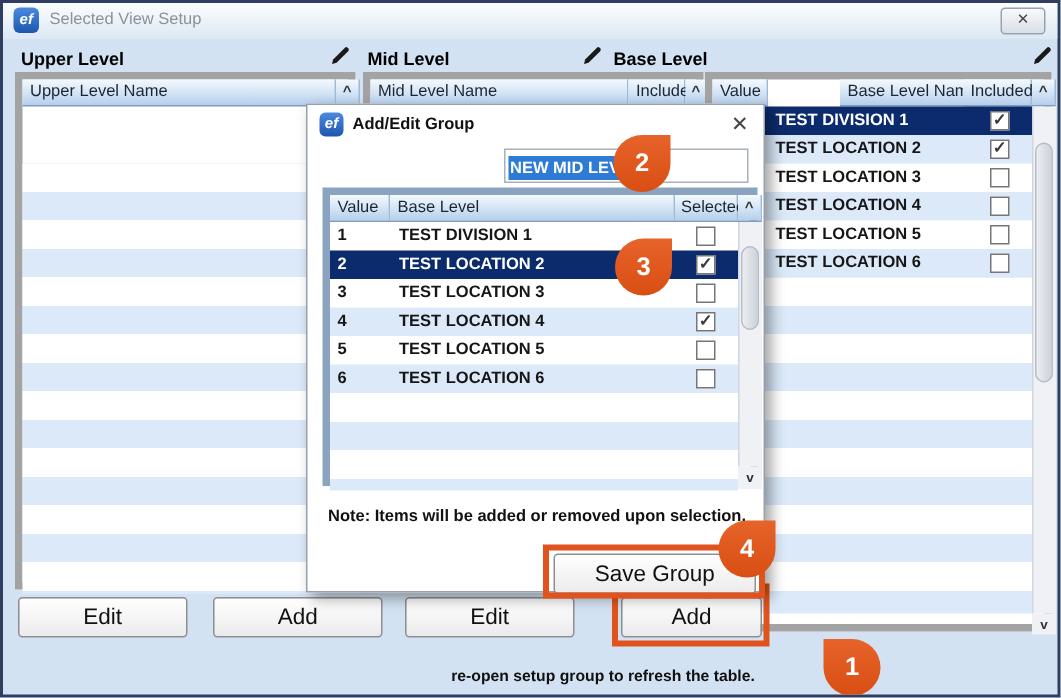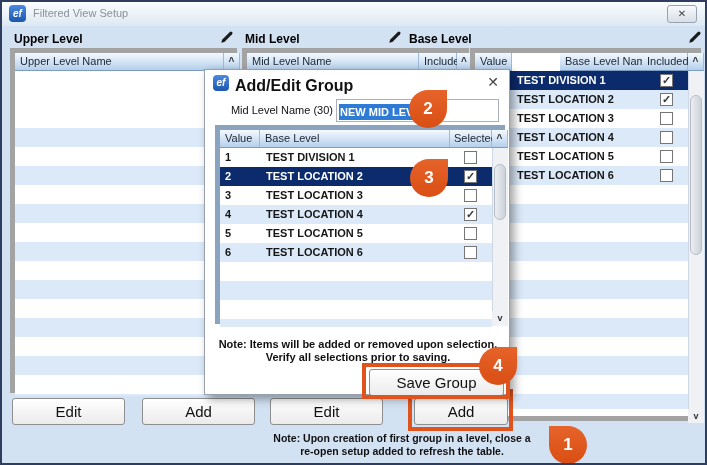--- a/index.html
+++ b/index.html
@@ -33,34 +33,34 @@
   .btn{position:absolute;background:linear-gradient(#ffffff,#ebebeb);border:1px solid #8f8f8f;border-radius:3px;
         font-size:15px;color:#111;text-align:center;font-family:"Liberation Sans",sans-serif;padding:0;}
   
   .hl{position:absolute;border:4px solid #e0531d;background:transparent;}
   .badge{position:absolute;width:38px;height:38px;background:linear-gradient(#e6632a,#d94e13);color:#fff;z-index:70;
         font-size:17px;font-weight:700;display:flex;align-items:center;justify-content:center;}
   .note{position:absolute;font-size:10.5px;font-weight:700;color:#111;text-align:center;line-height:12px;}
   
   .modal{position:absolute;left:202px;top:67px;width:306px;height:326px;background:#fff;border:1px solid #96a0ae;
         box-shadow:4px 4px 9px rgba(0,0,0,.38);z-index:10;}
-  .modal-title{position:absolute;left:30px;top:7px;font-size:16px;font-weight:700;color:#111;}
+  .modal-title{position:absolute;left:30px;top:7px;font-size:11px;font-weight:700;color:#111;}
   .modal-x{position:absolute;right:10px;top:3px;font-size:14px;color:#444;line-height:18px;}
   .mlabel{position:absolute;font-size:11px;color:#111;}
   .minput{position:absolute;left:131px;top:29px;width:163px;height:23px;border:1px solid #a9b1b8;background:#fff;line-height:21px;padding-left:2px;}
   .selTxt{background:#2e7bd6;color:#fff;font-size:11px;font-weight:700;padding:2px 1px;}
 </style>
 </head>
 <body>
 
 <div class="win">
 
   <div class="titlebar">
     <span class="logo" style="left:7px;top:3px;">ef</span>
-    <span class="wintitle">Filtered View Setup</span>
+    <span class="wintitle">Selected View Setup</span>
     <span class="winclose">✕</span>
   </div>
 
   <span class="seclabel" style="left:12px;">Upper Level</span>
   <svg class="pencil" style="left:218px;" viewBox="0 0 16 16">
       <path d="M1.5 14.5 L2.4 11 L11.2 2.2 a1.7 1.7 0 0 1 2.4 0 l0.2 0.2 a1.7 1.7 0 0 1 0 2.4 L5 13.6 Z" fill="#1a1a1a"></path>
     </svg>
   <span class="seclabel" style="left:243px;">Mid Level</span>
   <svg class="pencil" style="left:386px;" viewBox="0 0 16 16">
       <path d="M1.5 14.5 L2.4 11 L11.2 2.2 a1.7 1.7 0 0 1 2.4 0 l0.2 0.2 a1.7 1.7 0 0 1 0 2.4 L5 13.6 Z" fill="#1a1a1a"></path>
@@ -107,29 +107,27 @@
     <div class="scroll-thumb" style="left:215px;top:42px;width:12px;height:160px;"></div>
     <div class="scroll-btn" style="left:213px;top:356px;width:16px;height:14px;">v</div>
   </div>
 
   <button class="btn" style="left:10px;top:396px;width:113px;height:27px;">Edit</button>
   <button class="btn" style="left:140px;top:396px;width:113px;height:27px;">Add</button>
   <button class="btn" style="left:268px;top:396px;width:113px;height:27px;">Edit</button>
   <button class="btn" style="left:412px;top:396px;width:94px;height:27px;">Add</button>
   <div class="hl" style="left:406px;top:387px;width:105px;height:42px;z-index:5;"></div>
 
-  <div class="note" style="left:205px;top:430px;width:390px;">Note: Upon creation of first group in a level, close a</div>
-  <div class="note" style="left:205px;top:443px;width:390px;">re-open setup added to refresh the table.</div>
+  <div class="note" style="left:205px;top:443px;width:390px;">re-open setup group to refresh the table.</div>
 
   <div class="modal">
     <span class="logo" style="left:8px;top:5px;width:16px;height:16px;line-height:16px;">ef</span>
     <span class="modal-title">Add/Edit Group</span>
     <span class="modal-x">✕</span>
 
-    <span class="mlabel" style="left:10px;top:34px;width:118px;text-align:right;">Mid Level Name (30)</span>
     <div class="minput"><span class="selTxt">NEW MID LEVEL</span></div>
 
     <div class="tbl" style="left:10px;top:55px;width:290px;height:199px;border-color:#8aa4c0;">
       <div class="thead-cell" style="left:0;width:40px;">Value</div>
       <div class="thead-cell" style="left:40px;width:190px;">Base Level</div>
       <div class="thead-cell" style="left:230px;width:42px;padding-left:4px;">Selected</div>
       <div class="thead-cell caret-cell" style="left:272px;width:16px;">^</div>
 
       <div class="row" style="left:0;top:18px;width:40px;">1</div>
       <div class="row" style="left:40px;top:18px;width:232px;padding-left:6px;">TEST DIVISION 1</div>
@@ -155,21 +153,20 @@
       <div class="row alt" style="left:40px;top:113px;width:232px;padding-left:6px;">TEST LOCATION 6</div>
       <div class="cb" style="left:244px;top:116px;"></div>
 
       <div class="stripes" style="left:0;top:132px;width:272px;height:65px;"></div>
       <div class="scroll-track" style="left:272px;top:18px;width:16px;height:163px;"></div>
       <div class="scroll-thumb" style="left:274px;top:34px;width:12px;height:56px;"></div>
       <div class="scroll-btn" style="left:272px;top:181px;width:16px;height:15px;">v</div>
     </div>
 
     <div class="note" style="left:8px;top:268px;width:290px;font-size:11px;">Note: Items will be added or removed upon selection.</div>
-    <div class="note" style="left:8px;top:281px;width:290px;font-size:11px;">Verify all selections prior to saving.</div>
 
     <button class="btn" style="left:164px;top:299px;width:135px;height:27px;">Save Group</button>
   </div>
 
   <div class="hl" style="left:360px;top:361px;width:148px;height:36px;z-index:20;"></div>
 
   <div class="badge" style="left:547px;top:424px;border-radius:0 50% 50% 50%;">1</div>
   <div class="badge" style="left:407px;top:88px;border-radius:50% 0 50% 50%;">2</div>
   <div class="badge" style="left:408px;top:157px;border-radius:50% 0 50% 50%;">3</div>
   <div class="badge" style="left:477px;top:345px;border-radius:50% 0 50% 50%;">4</div>

